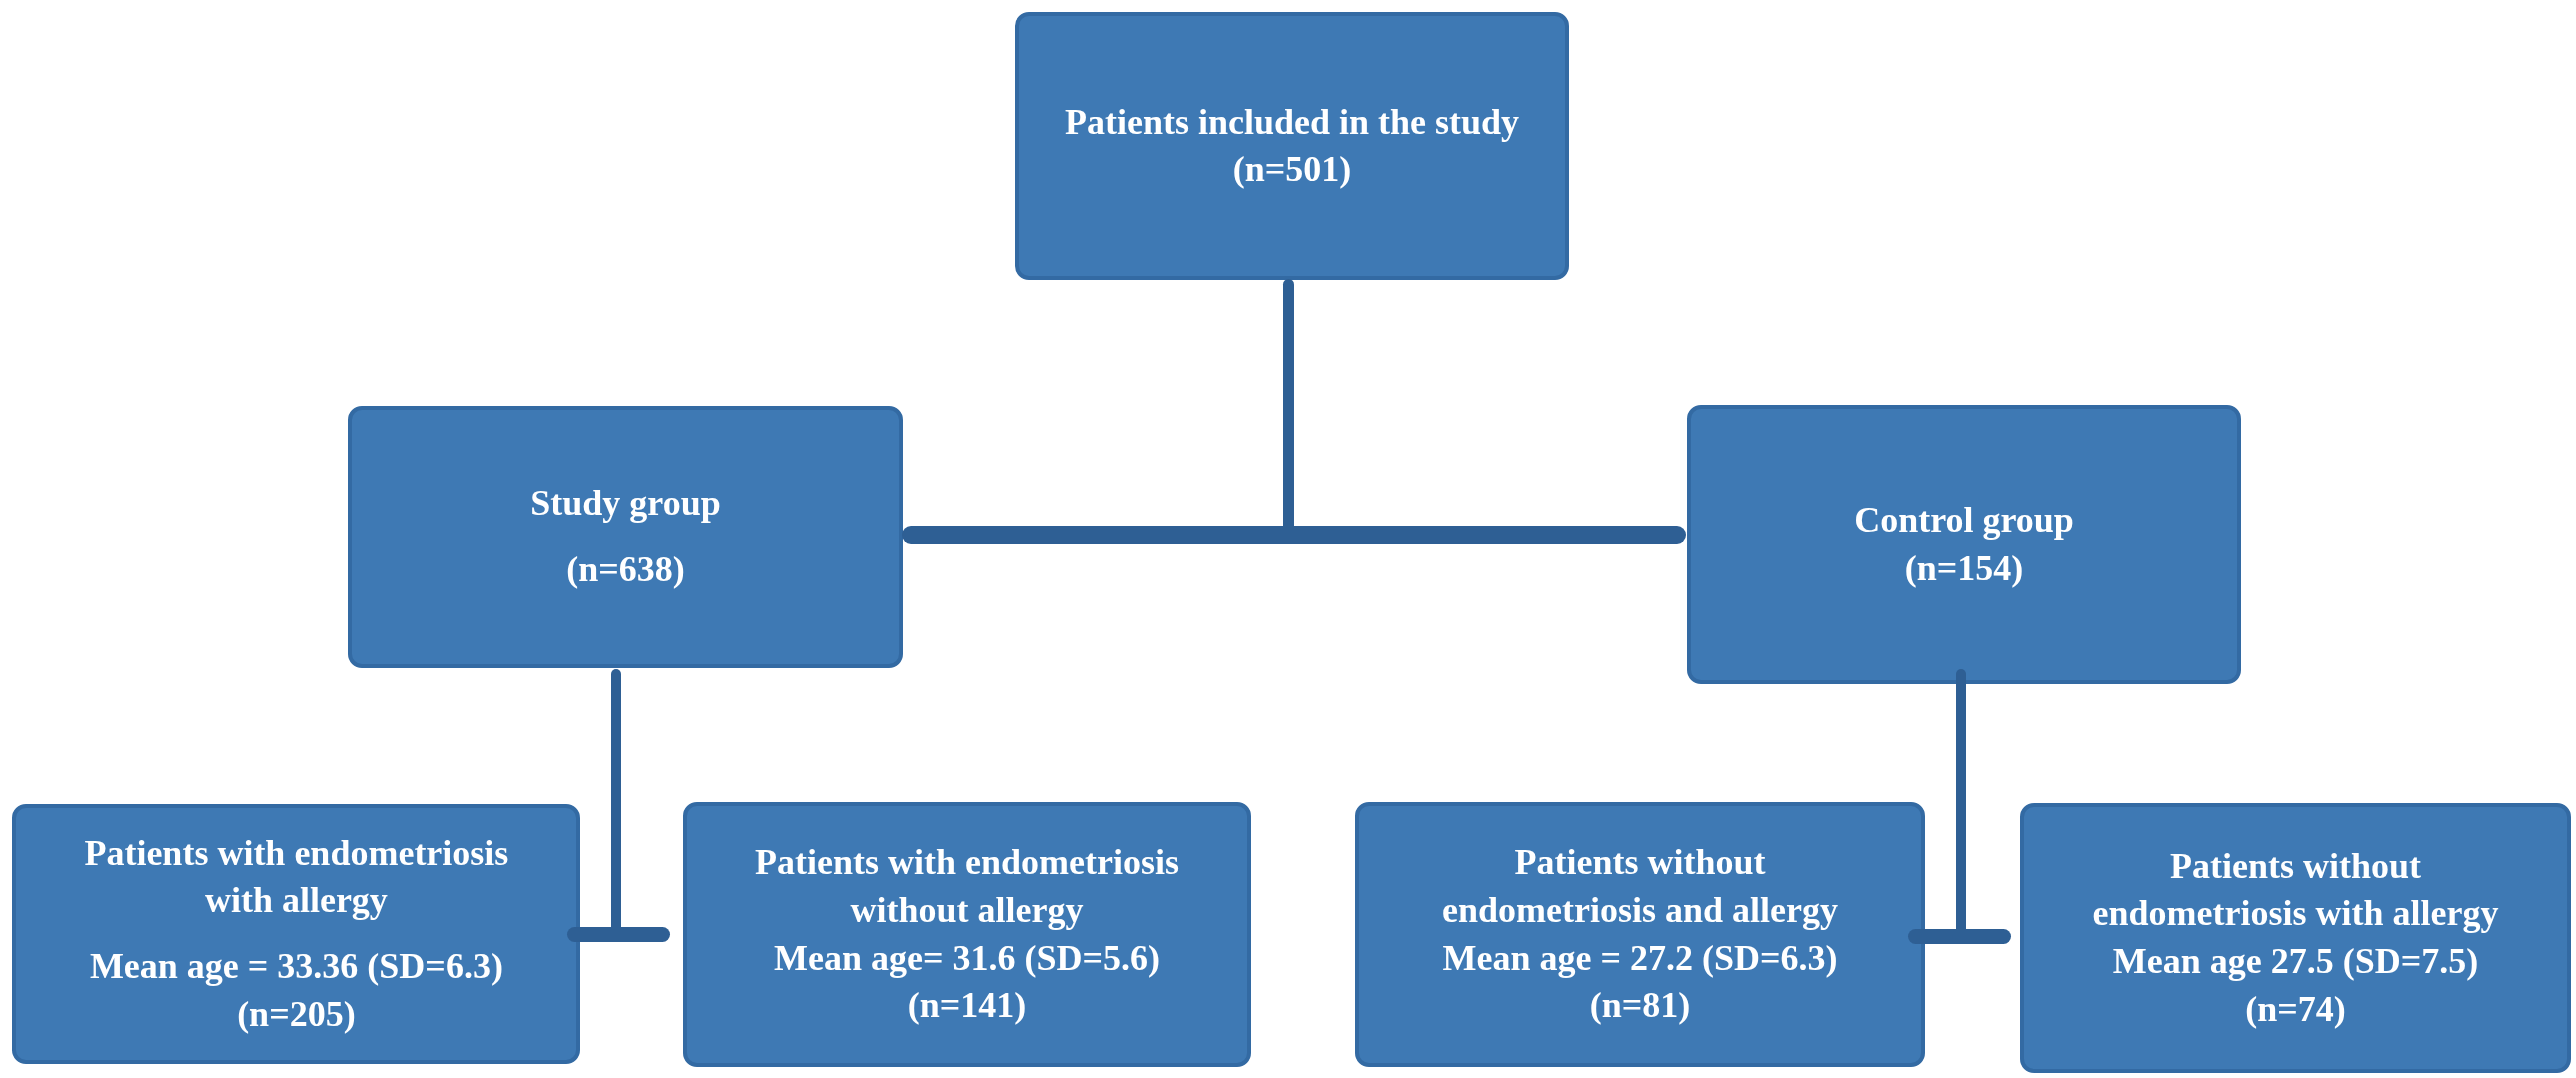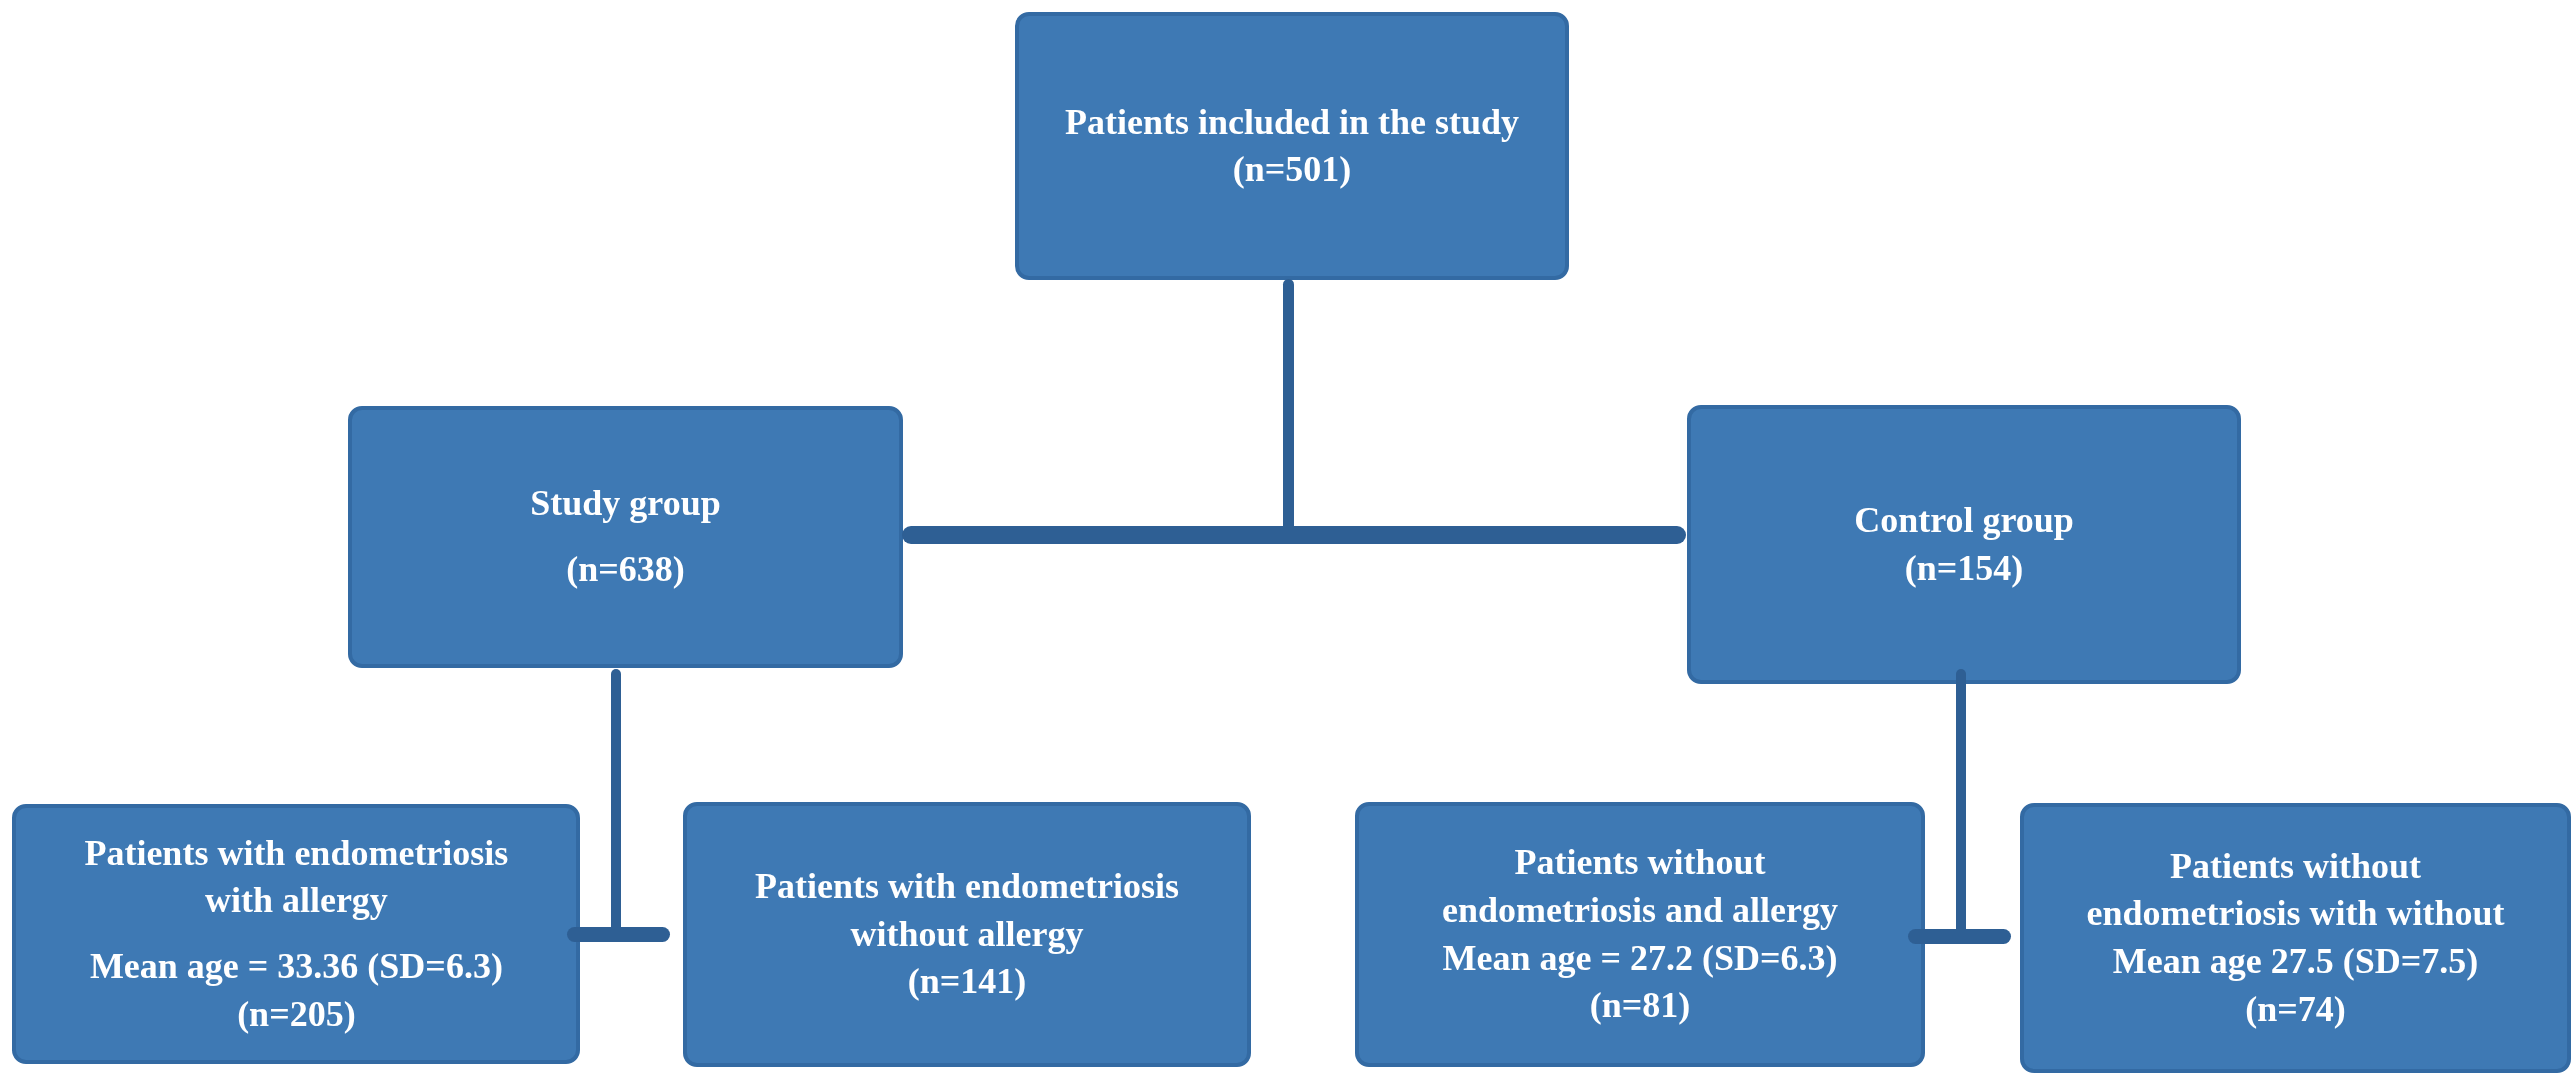--- a/index.html
+++ b/index.html
@@ -93,37 +93,38 @@
         <div class="line-gap"></div>
         <div>Mean age = 33.36 (SD=6.3)</div>
         <div>(n=205)</div>
       </div>
   </div>
 
   <div class="node" id="n-b2">
     <div class="box-text">
         <div>Patients with endometriosis</div>
         <div>without allergy</div>
+        <div>Mean age= 31.6 (SD=5.6)</div>
         <div>(n=141)</div>
       </div>
   </div>
 
   <div class="node" id="n-b3">
     <div class="box-text">
         <div>Patients without</div>
         <div>endometriosis and allergy</div>
         <div>Mean age = 27.2 (SD=6.3)</div>
         <div>(n=81)</div>
       </div>
   </div>
 
   <div class="node" id="n-b4">
     <div class="box-text">
         <div>Patients without</div>
-        <div>endometriosis with without</div>
+        <div>endometriosis with allergy</div>
         <div>Mean age 27.5 (SD=7.5)</div>
         <div>(n=74)</div>
       </div>
   </div>
 
   <div class="conn" id="c-v1"></div>
   <div class="conn" id="c-h1"></div>
   <div class="conn" id="c-v2"></div>
   <div class="conn" id="c-t2"></div>
   <div class="conn" id="c-v3"></div>

